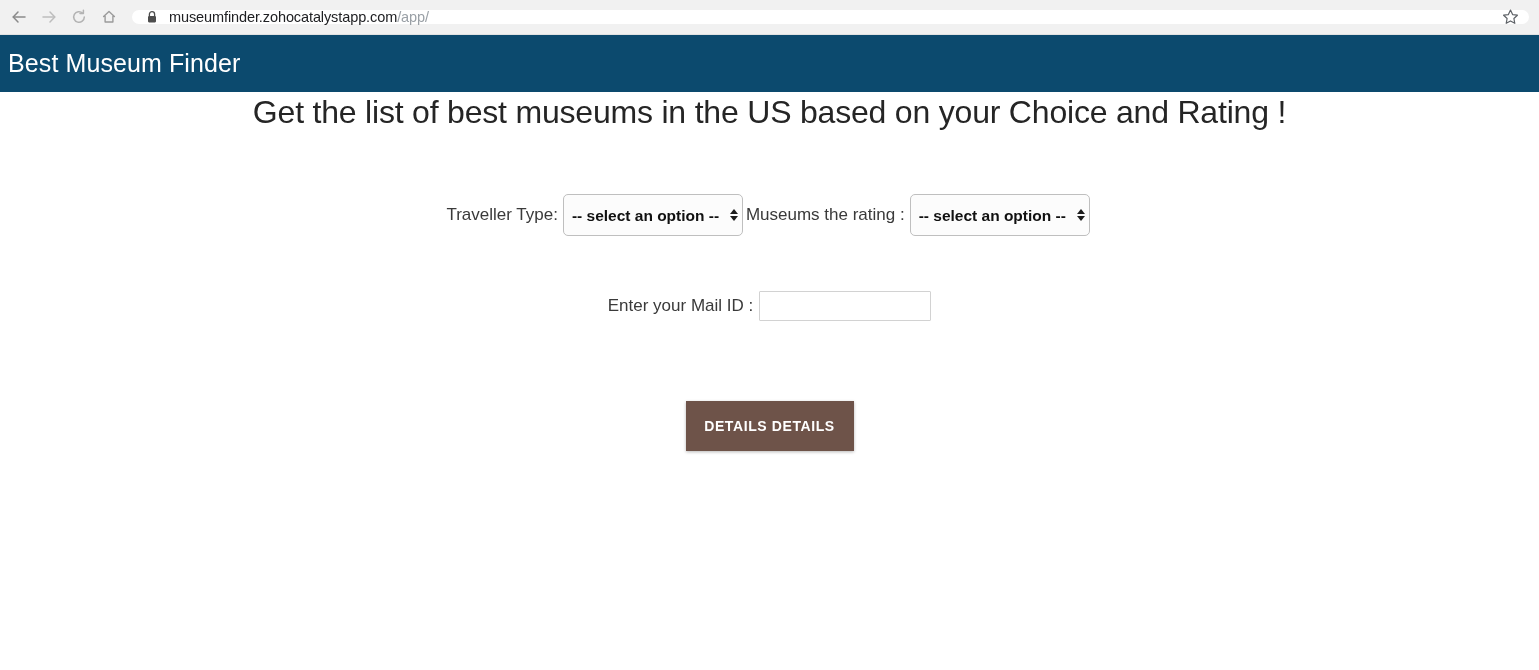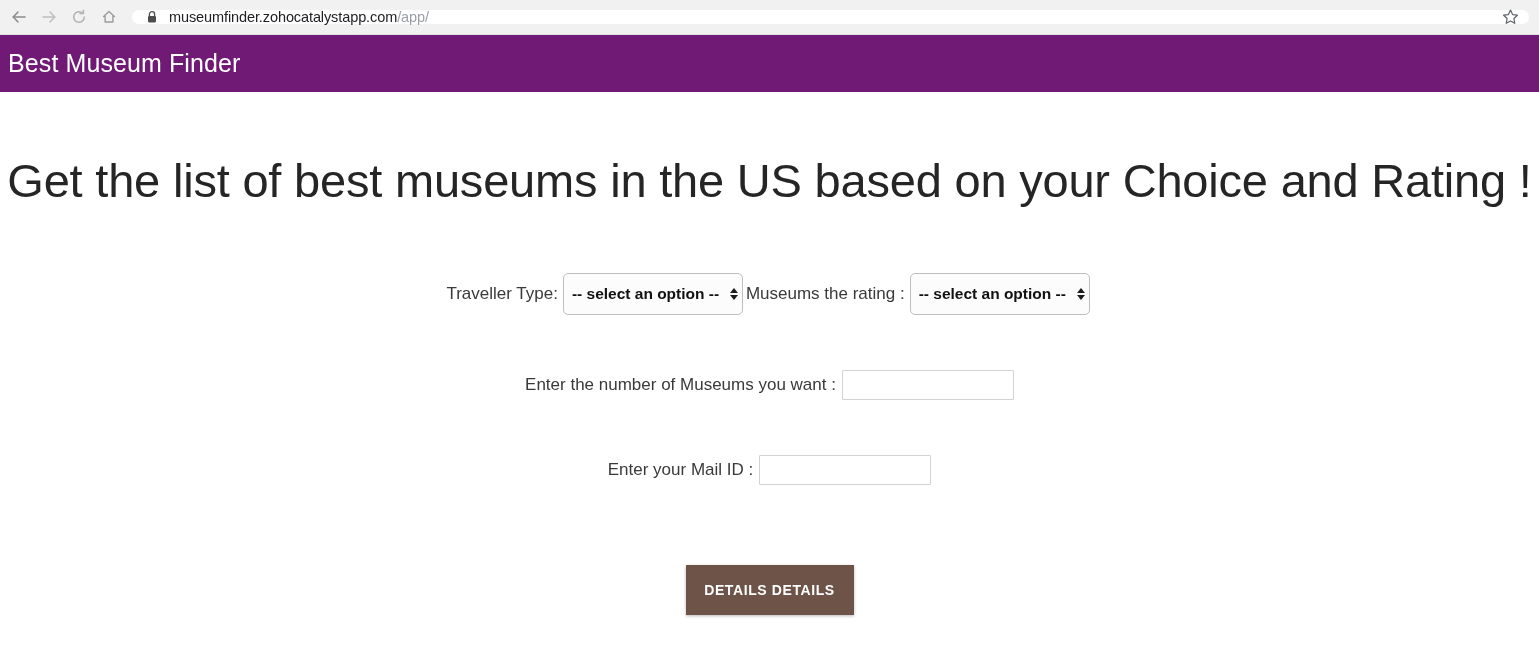--- a/index.html
+++ b/index.html
@@ -69,21 +69,21 @@
     top: 50%;
     transform: translateY(-50%);
     display: flex;
     align-items: center;
     cursor: default;
   }
 
   
   .app-header {
     height: 57px;
-    background: #701a75;
+    background: #0c4a6e;
     display: flex;
     align-items: center;
     padding-left: 8px;
     box-sizing: border-box;
   }
   .app-title {
     color: #ffffff;
     font-size: 25px;
     font-weight: 400;
     letter-spacing: 0.1px;
@@ -92,22 +92,21 @@
 
   
   .page {
     background: #ffffff;
     height: 578px;
     box-sizing: border-box;
     text-align: center;
   }
   .hero-title {
     margin: 0;
-    padding-top: 60px;
-    font-size: 47px;
+    font-size: 32px;
     font-weight: 300;
     color: #252525;
     letter-spacing: -0.2px;
     font-family: "Liberation Sans", sans-serif;
     line-height: 1.25;
   }
 
   .form-row {
     display: flex;
     align-items: center;
@@ -279,24 +278,20 @@
       <select class="dropdown">
         <option>-- select an option --</option>
       </select>
       <span class="select-arrows">
         <span class="tri-up"></span>
           <span class="tri-down"></span>
       </span>
     </span>
   </div>
 
-  <div class="form-row row-number">
-    <span class="field-label">Enter the number of Museums you want :</span>
-    <input class="text-field num-field" type="text" placeholder="" style="">
-  </div>
 
   <div class="form-row row-mail">
     <span class="field-label">Enter your Mail ID :</span>
     <input class="text-field mail-field" type="text" placeholder="" style="">
   </div>
 
   <div class="submit-wrap">
     <button class="submit-btn">DETAILS DETAILS</button>
   </div>
 

